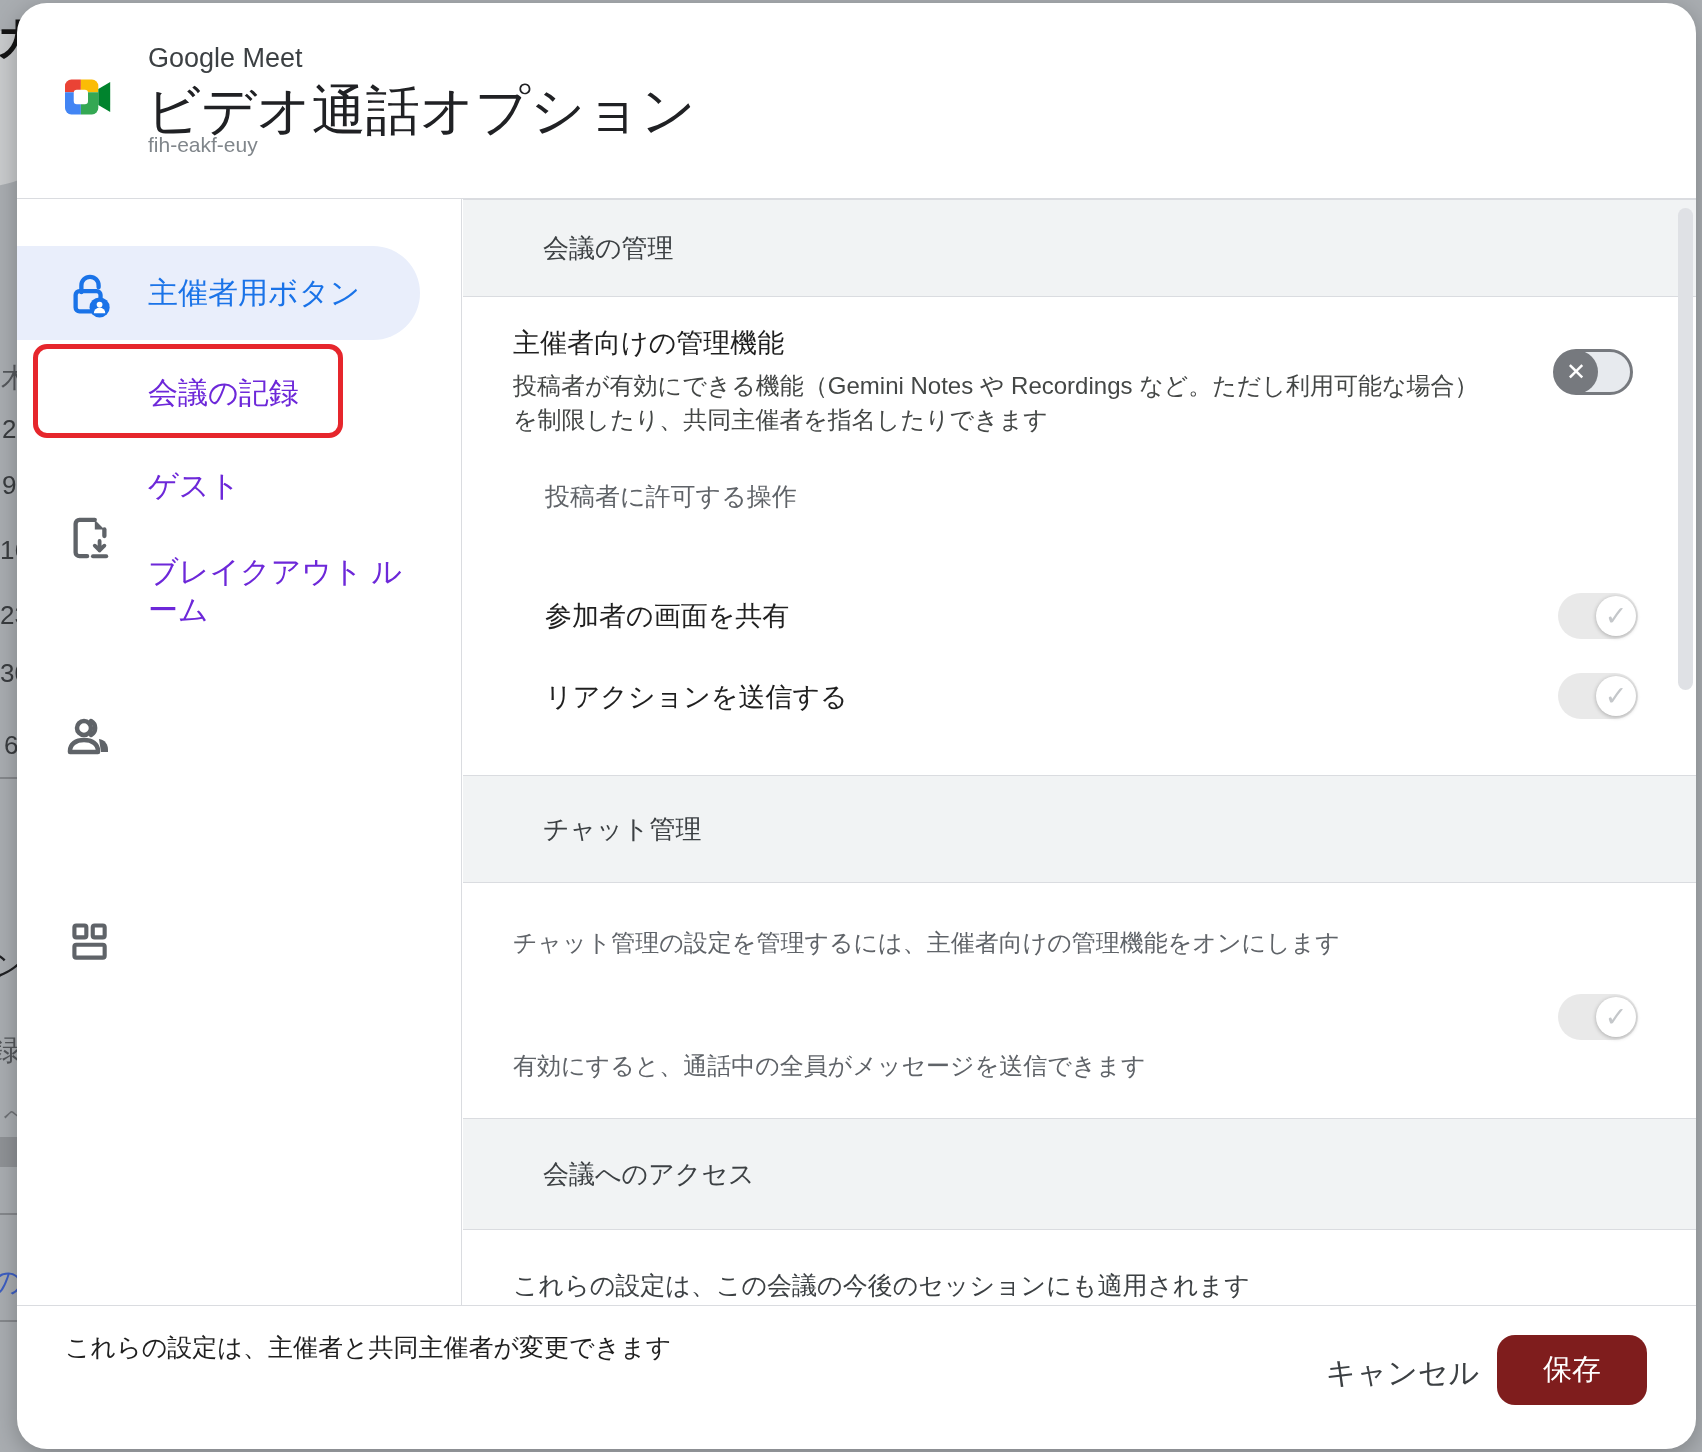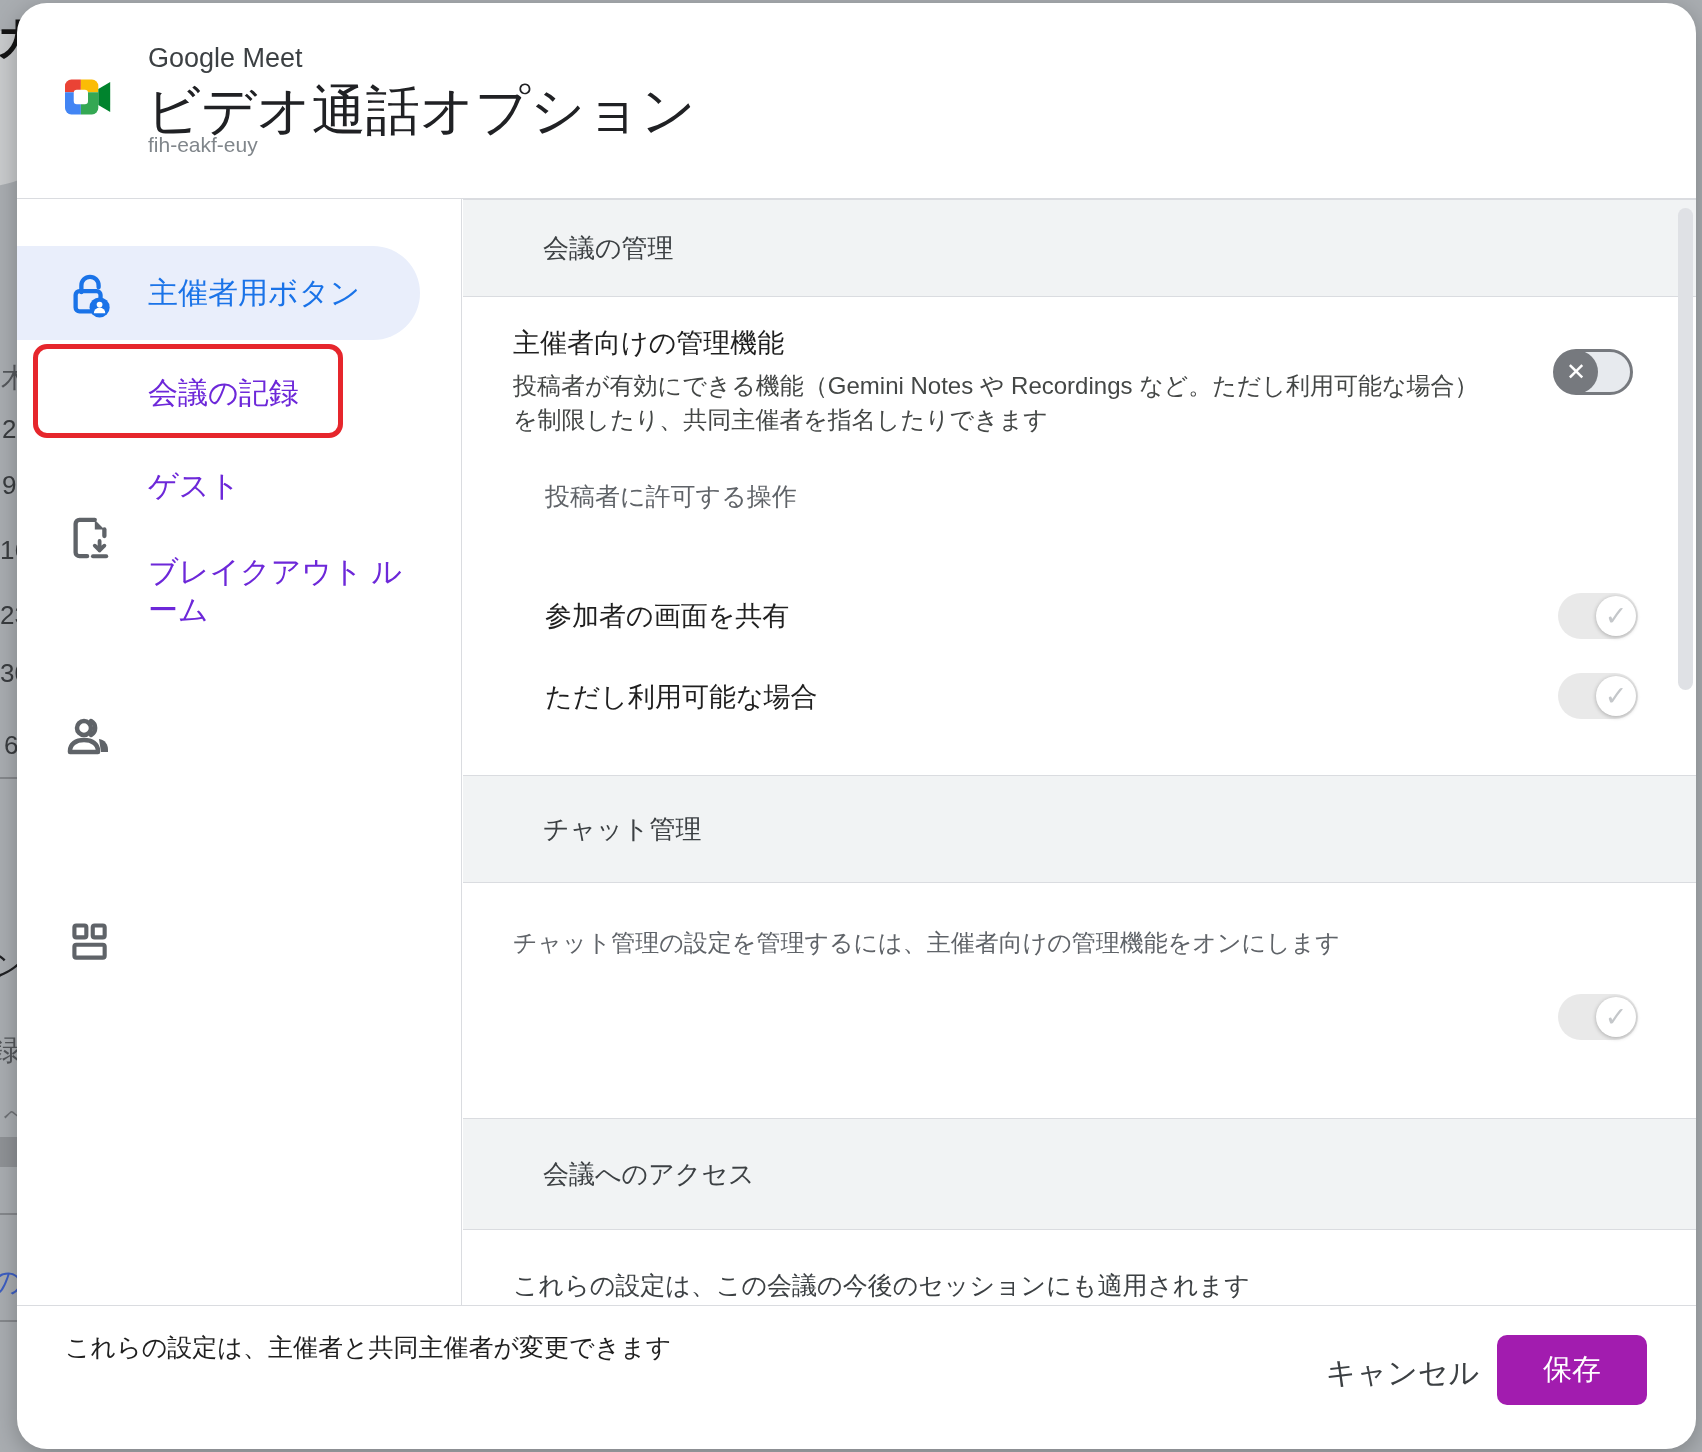--- a/index.html
+++ b/index.html
@@ -100,21 +100,21 @@
     background:#dfe1e5;border-radius:8px;}
 
   
   .ftr-divider{position:absolute;left:0;top:1302px;width:100%;height:1px;background:#dadce0;}
   .ftr-text{position:absolute;left:48px;top:1326px;font-size:25px;line-height:37px;color:#1f1f1f;}
   .btn-cancel{position:absolute;left:1278px;top:1337px;width:215px;height:66px;
     display:flex;align-items:center;justify-content:center;font-size:30px;color:#3c4043;
     background:none;border:none;cursor:pointer;font-family:inherit;}
   .btn-save{position:absolute;left:1480px;top:1332px;width:150px;height:70px;
     display:flex;align-items:center;justify-content:center;font-size:29px;color:#fff;
-    background:#a21caf;border:none;border-radius:10px;cursor:pointer;font-family:inherit;}
+    background:#7f1d1d;border:none;border-radius:18px;cursor:pointer;font-family:inherit;}
 </style>
 </head>
 <body>
 
 <div class="frag-circle"></div>
 <span class="frag frag-ka">カ</span>
 <span class="frag frag-thu">木</span>
 <span class="frag frag-d1">2</span>
 <span class="frag frag-d2">9</span>
 <span class="frag frag-d3">16</span>
@@ -217,38 +217,39 @@
 
     <div class="group-label">投稿者に許可する操作</div>
 
     <div class="setting-label lbl-share">参加者の画面を共有</div>
     <div class="toggle tg-share t-on-disabled">
       <span class="thumb">
           <span class="glyph">✓</span>
         </span>
     </div>
 
-    <div class="setting-label lbl-react">ただし利用可能な場合</div>
+    <div class="setting-label lbl-react">リアクションを送信する</div>
     <div class="toggle tg-react t-on-disabled">
       <span class="thumb">
           <span class="glyph">✓</span>
         </span>
     </div>
 
     <div class="band band2">
       <span>チャット管理</span>
     </div>
 
     <div class="note note-chat">チャット管理の設定を管理するには、主催者向けの管理機能をオンにします</div>
 
     <div class="toggle tg-msg t-on-disabled">
       <span class="thumb">
           <span class="glyph">✓</span>
         </span>
     </div>
+    <div class="note sub-msg">有効にすると、通話中の全員がメッセージを送信できます</div>
 
     <div class="band band3">
       <span>会議へのアクセス</span>
     </div>
 
     <div class="note note-access">これらの設定は、この会議の今後のセッションにも適用されます</div>
   </div>
 
   <div class="scrollbar-thumb"></div>
 

